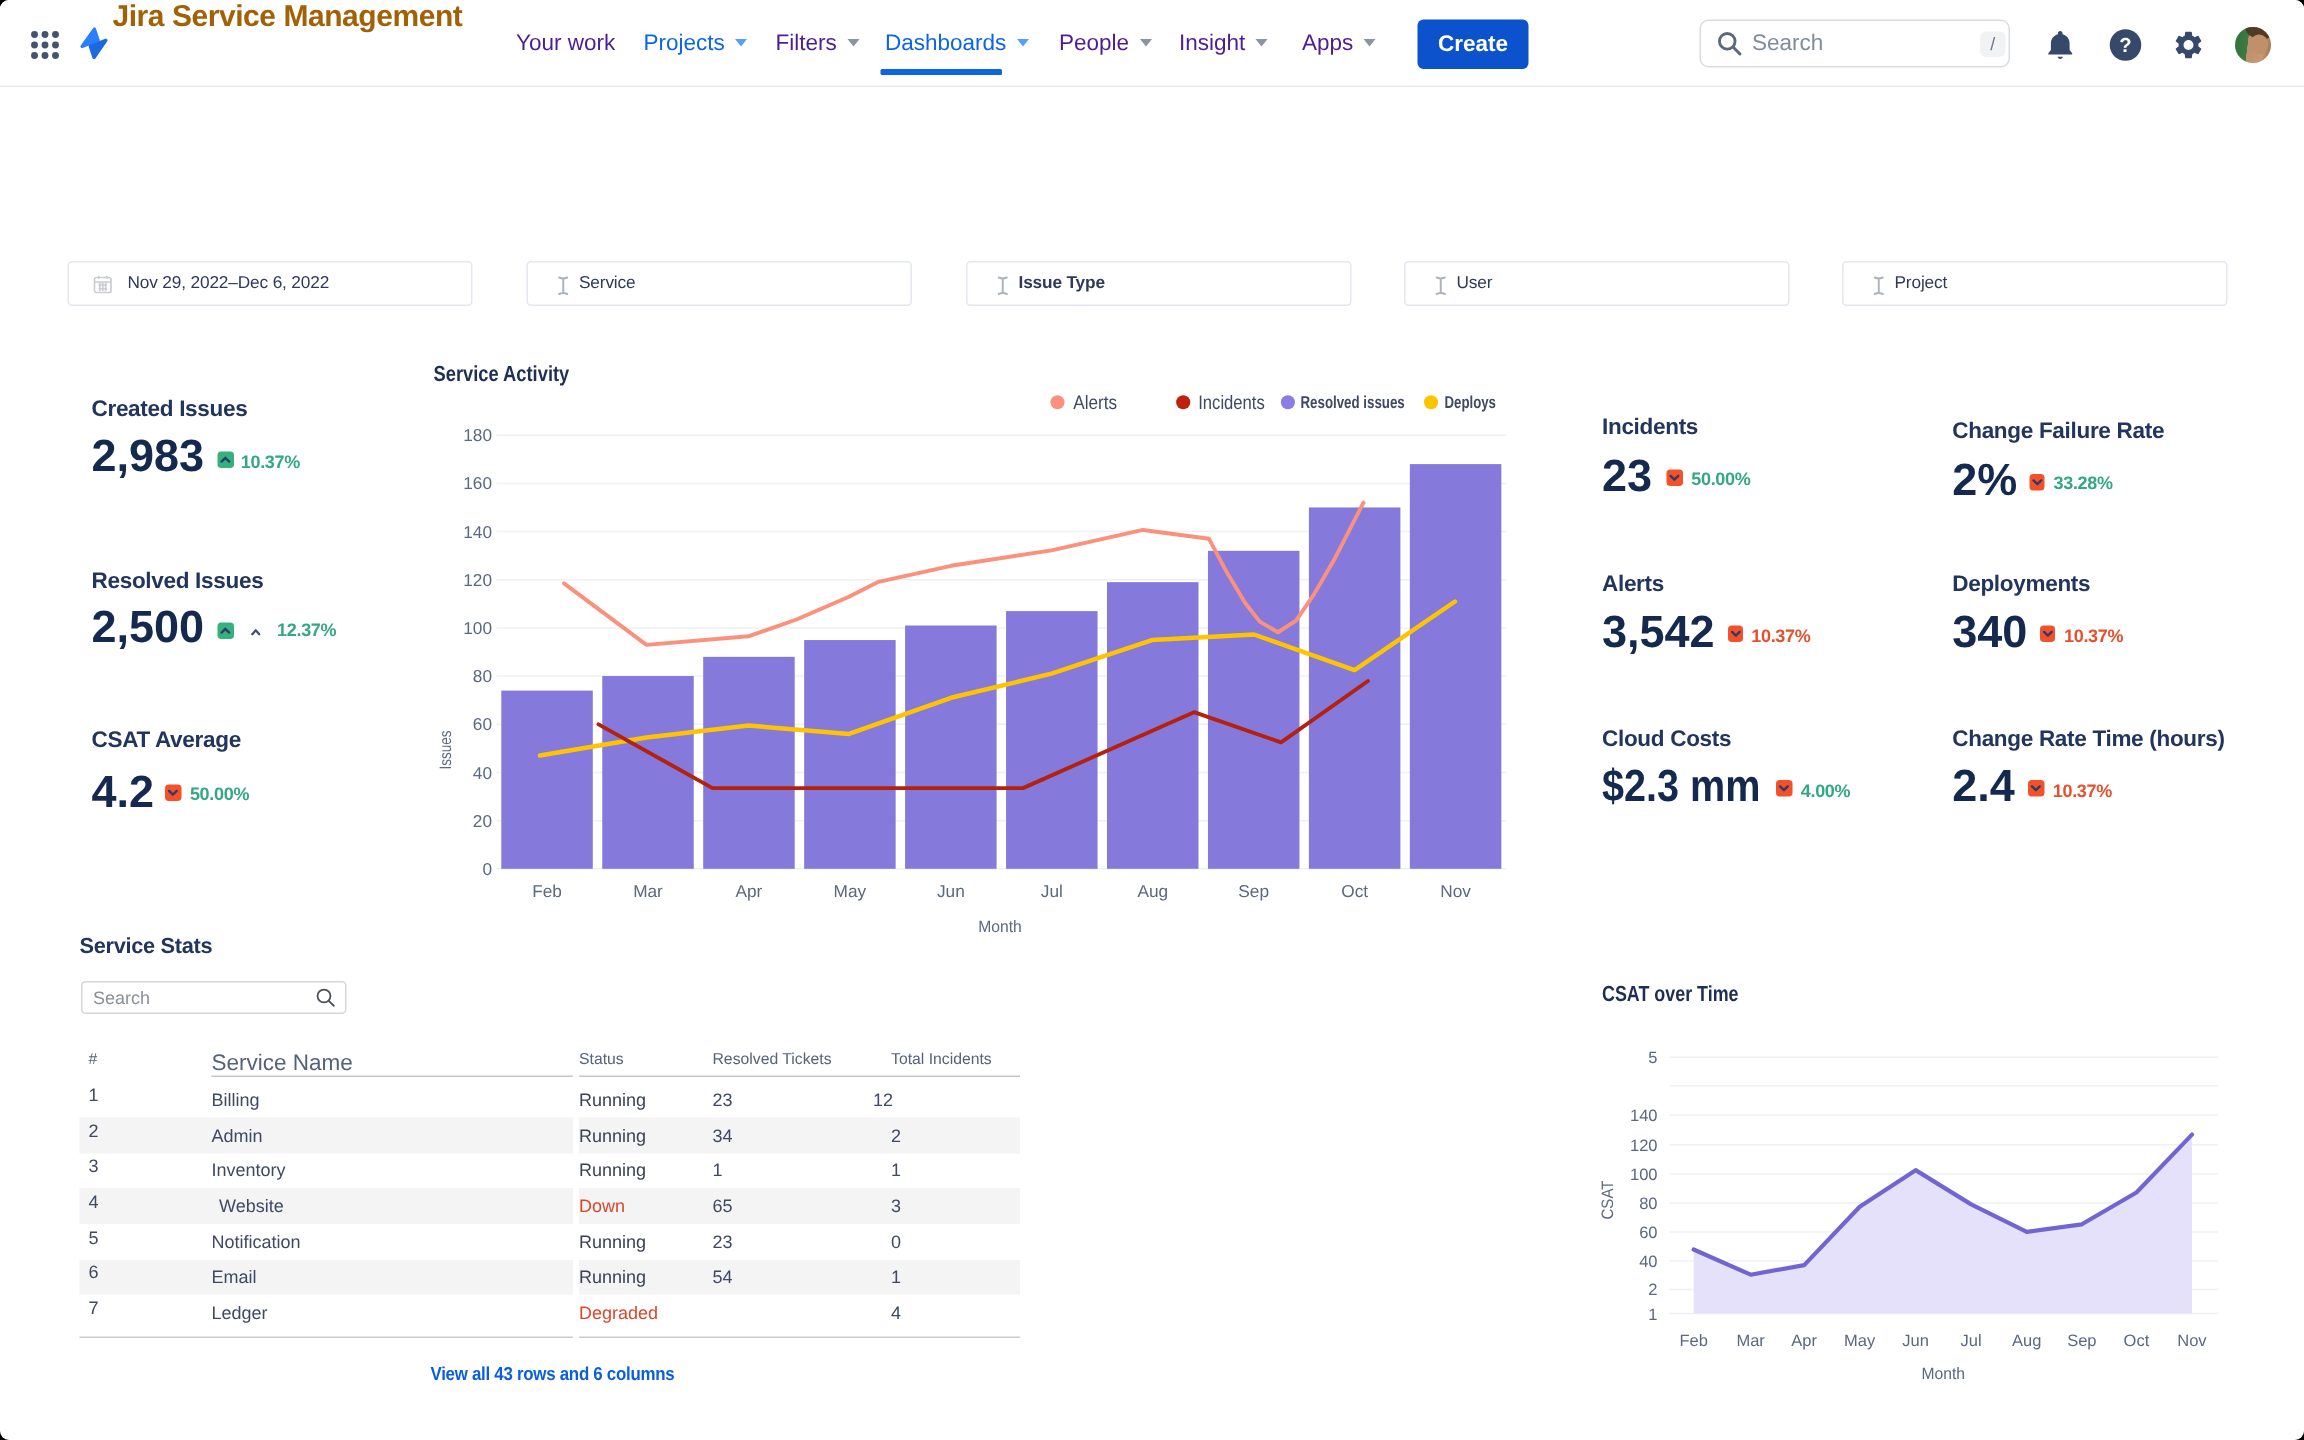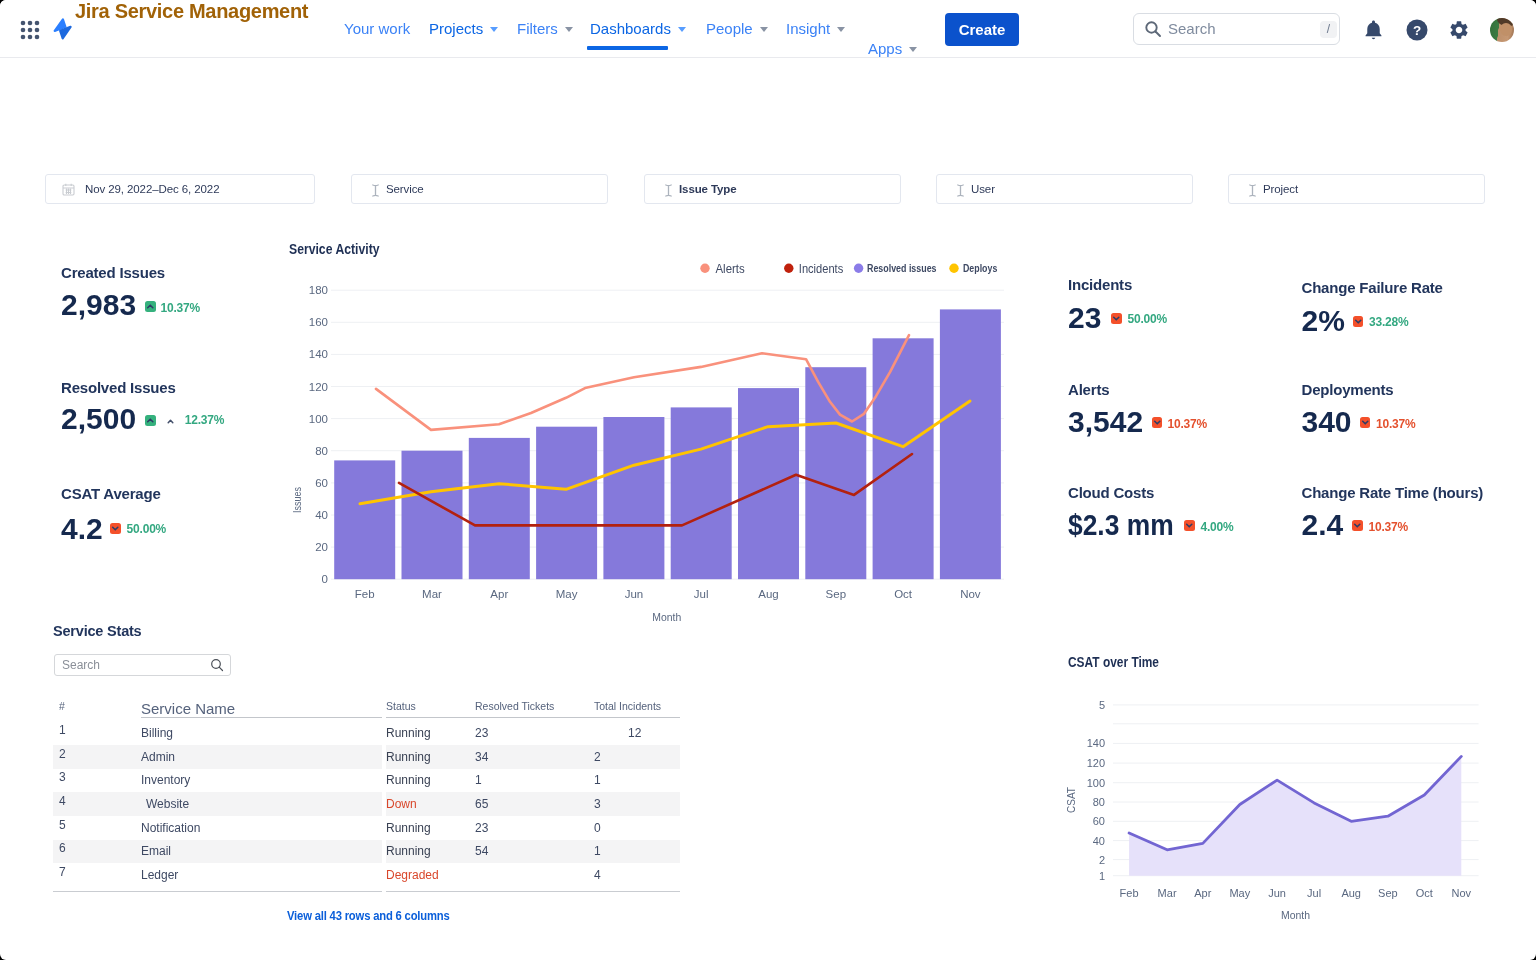--- a/index.html
+++ b/index.html
@@ -1,19 +1,19 @@
 <!DOCTYPE html>
 <html><head>
 <meta charset="utf-8">
 <style>
   html,body{margin:0;padding:0;background:#000;}
   *{box-sizing:border-box;font-family:"Liberation Sans",sans-serif;}
   #page{position:relative;width:1536px;height:960px;background:#fff;border-radius:6px;overflow:hidden;}
   .abs{position:absolute;}
-  .navitem{position:absolute;top:0;height:58px;line-height:58px;font-size:15px;font-weight:500;color:#3b82f6;white-space:nowrap;}
+  .navitem{position:absolute;top:0;height:58px;line-height:58px;font-size:15px;font-weight:500;color:#4c1d95;white-space:nowrap;}
   .navblue{color:#0C66E4;}
   .caret{display:inline-block;width:0;height:0;border-left:4.5px solid transparent;border-right:4.5px solid transparent;border-top:5px solid #8993A4;vertical-align:2px;margin-left:7px;}
   .caretblue{border-top-color:#579DFF;}
   .filterbox{position:absolute;top:174px;height:30px;background:#fff;border:1px solid #e3e7ef;border-radius:3px;}
   .filtertext{position:absolute;top:0;height:30px;line-height:30px;font-size:11.5px;color:#2E3A59;letter-spacing:-0.1px;}
   .statlabel{position:absolute;font-size:15px;font-weight:700;color:#22355C;white-space:nowrap;letter-spacing:-0.2px;}
   .statval{position:absolute;font-size:30px;font-weight:700;color:#15294E;white-space:nowrap;letter-spacing:0px;}
   .badge{position:absolute;width:10.5px;height:11px;border-radius:2.5px;}
   .badge svg{position:absolute;left:0;top:0;}
   .bgreen{background:#35B17D;}
@@ -48,21 +48,21 @@
     <polygon points="9.7,20.3 7.2,12.9 17.6,8.9" fill="#1D69DE" stroke="#1D69DE" stroke-width="2.2" stroke-linejoin="round"></polygon>
   </svg>
   <div class="abs" style="left:75px;top:0;font-size:20px;font-weight:700;color:#a16207;letter-spacing:-0.3px;">Jira Service Management</div>
 
   <div class="navitem" style="left:344px;">Your work</div>
   <div class="navitem navblue" style="left:429px;">Projects<span class="caret caretblue"></span></div>
   <div class="navitem" style="left:517px;">Filters<span class="caret"></span></div>
   <div class="navitem navblue" style="left:590px;">Dashboards<span class="caret caretblue"></span></div>
   <div class="navitem" style="left:706px;">People<span class="caret"></span></div>
   <div class="navitem" style="left:786px;">Insight<span class="caret"></span></div>
-  <div class="navitem" style="left:868px;margin-top:20px;">Apps<span class="caret"></span></div>
+  <div class="navitem" style="left:868px;">Apps<span class="caret"></span></div>
   <div class="abs" style="left:587px;top:45.5px;width:81px;height:4.5px;background:#0C66E4;border-radius:1px;"></div>
 
   <div class="abs" style="left:945px;top:12.5px;width:74px;height:33px;background:#0B52CC;border-radius:4px;color:#fff;font-size:15px;font-weight:700;text-align:center;line-height:33px;">Create</div>
 
   <div class="abs" style="left:1133px;top:13px;width:207px;height:32px;border:1.5px solid #d9dde3;border-radius:6px;background:#fff;"></div>
   <svg class="abs" style="left:1144px;top:20px;" width="18" height="18" viewBox="0 0 18 18">
     <circle cx="7.5" cy="7.5" r="5.2" fill="none" stroke="#5d6878" stroke-width="1.9"></circle>
     <line x1="11.5" y1="11.5" x2="16" y2="16" stroke="#5d6878" stroke-width="1.9" stroke-linecap="round"></line>
   </svg>
   <div class="abs" style="left:1168px;top:14px;height:30px;line-height:30px;font-size:15px;color:#7f8b9e;">Search</div>
@@ -278,21 +278,21 @@
   <div class="abs" style="left:141px;top:700px;font-size:15px;color:#55627C;">Service Name</div>
   <div class="abs" style="left:386px;top:700px;font-size:10.5px;color:#55627C;">Status</div>
   <div class="abs" style="left:475px;top:700px;font-size:10.5px;color:#55627C;">Resolved Tickets</div>
   <div class="abs" style="left:594px;top:700px;font-size:10.5px;color:#55627C;">Total Incidents</div>
   <div class="abs" style="left:141px;top:716.5px;width:240.7px;height:1px;background:#c3c6cb;"></div>
   <div class="abs" style="left:385.9px;top:716.5px;width:294.5px;height:1px;background:#c3c6cb;"></div>
   <div class="rowtext" style="left:59px;top:722.9px;">1</div>
   <div class="rowtext" style="left:141px;top:725.9px;">Billing</div>
   <div class="rowtext" style="left:386px;top:725.9px;color:#3a4254;">Running</div>
   <div class="rowtext" style="left:475px;top:725.9px;">23</div>
-  <div class="rowtext" style="left:628px;top:725.9px;">12</div>
+  <div class="rowtext" style="left:582px;top:725.9px;">12</div>
   <div class="abs" style="left:53px;top:745.0px;width:328.7px;height:23.65px;background:#f4f4f5;"></div>
   <div class="abs" style="left:385.9px;top:745.0px;width:294.5px;height:23.65px;background:#f4f4f5;"></div>
   <div class="rowtext" style="left:59px;top:746.5px;">2</div>
   <div class="rowtext" style="left:141px;top:749.5px;">Admin</div>
   <div class="rowtext" style="left:386px;top:749.5px;color:#3a4254;">Running</div>
   <div class="rowtext" style="left:475px;top:749.5px;">34</div>
   <div class="rowtext" style="left:594px;top:749.5px;">2</div>
   <div class="rowtext" style="left:59px;top:770.2px;">3</div>
   <div class="rowtext" style="left:141px;top:773.2px;">Inventory</div>
   <div class="rowtext" style="left:386px;top:773.2px;color:#3a4254;">Running</div>

